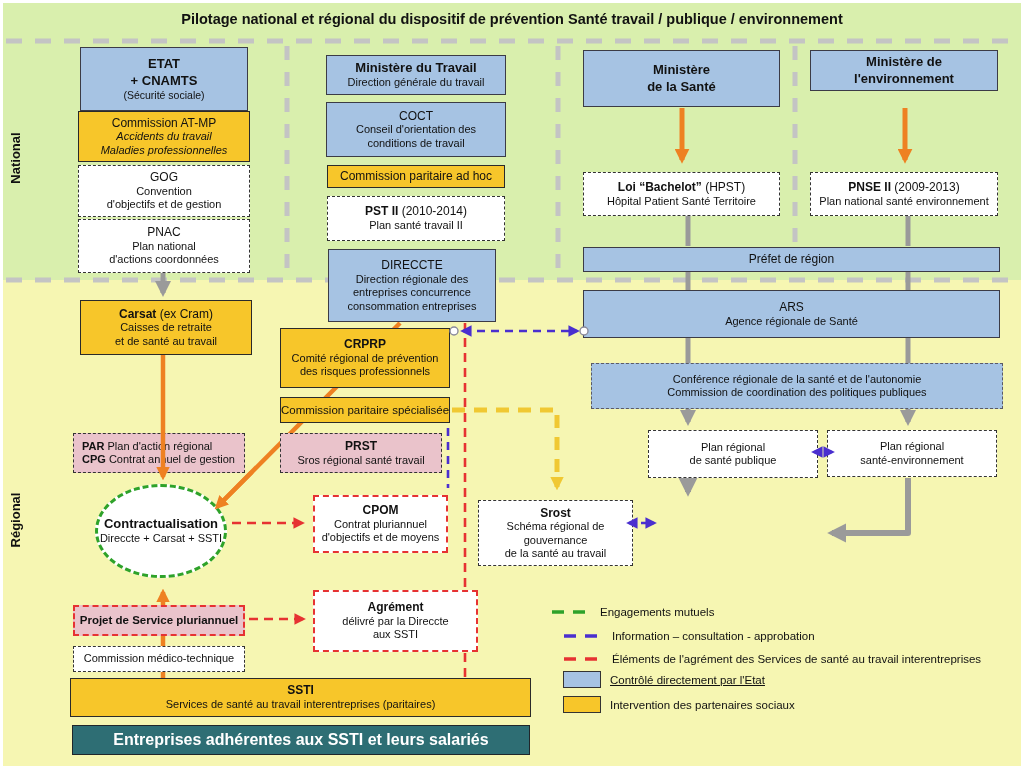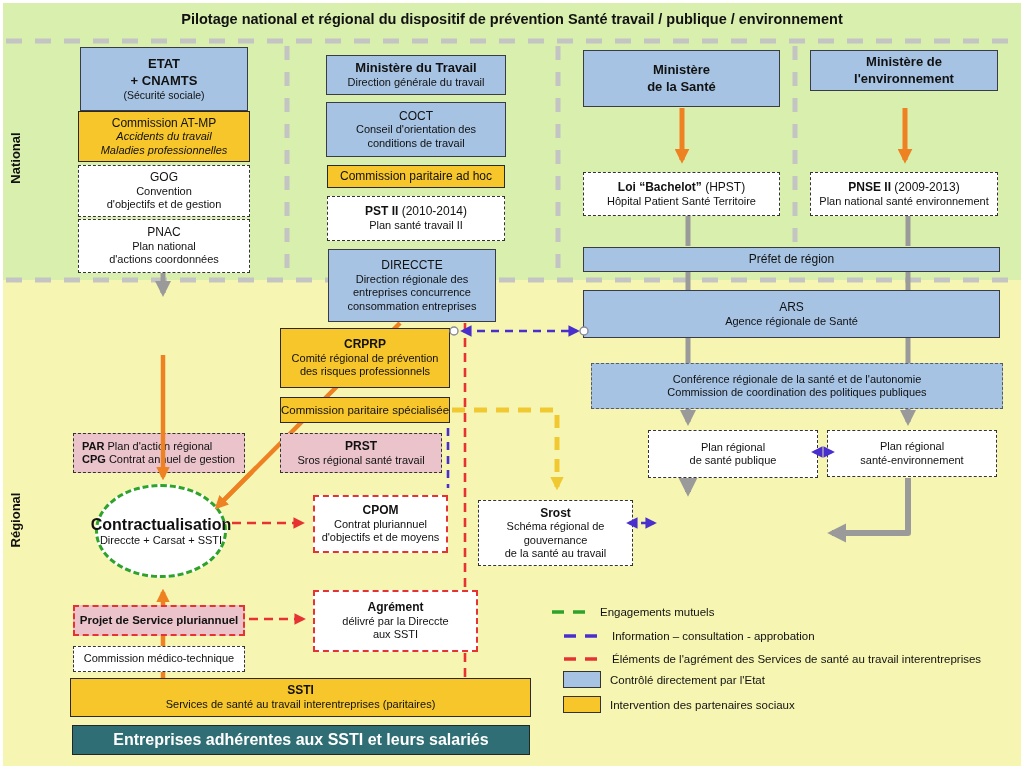--- a/index.html
+++ b/index.html
@@ -160,38 +160,43 @@
     <div class="ln">Plan régional</div>
     <div class="ln">santé-environnement</div>
   </div>
   <div class="box wdash" style="left:478px;top:500px;width:155px;height:66px;">
     <div class="ln b" style="font-size:12px;">Srost</div>
     <div class="ln">Schéma régional de</div>
     <div class="ln">gouvernance</div>
     <div class="ln">de la santé au travail</div>
   </div>
 
+  <div class="box yellow" style="left:80px;top:300px;width:172px;height:55px;">
+    <div class="ln"><span class="b" style="font-size:12px;">Carsat</span><span style="font-size:12px;"> (ex Cram)</span></div>
+    <div class="ln">Caisses de retraite</div>
+    <div class="ln">et de santé au travail</div>
+  </div>
   <div class="box yellow" style="left:280px;top:328px;width:170px;height:60px;">
     <div class="ln b" style="font-size:12px;">CRPRP</div>
     <div class="ln">Comité régional de prévention</div>
     <div class="ln">des risques professionnels</div>
   </div>
   <div class="box yellow" style="left:280px;top:397px;width:170px;height:26px;">
     <div class="ln" style="font-size:11.5px;">Commission paritaire spécialisée</div>
   </div>
   <div class="box pink left" style="left:73px;top:433px;width:172px;height:40px;">
     <div class="ln"><span class="b">PAR</span><span> Plan d'action régional</span></div>
     <div class="ln"><span class="b">CPG</span><span> Contrat annuel de gestion</span></div>
   </div>
   <div class="box pink" style="left:280px;top:433px;width:162px;height:40px;">
     <div class="ln b" style="font-size:12px;">PRST</div>
     <div class="ln">Sros régional santé travail</div>
   </div>
   <div class="box ellipse" style="left:95px;top:484px;width:132px;height:94px;">
-    <div class="ln b" style="font-size:16px;">Contractualisation</div>
+    <div class="ln b" style="font-size:13px;">Contractualisation</div>
     <div class="ln">Direccte + Carsat + SSTI</div>
   </div>
   <div class="box wred" style="left:313px;top:495px;width:135px;height:58px;">
     <div class="ln b" style="font-size:12px;">CPOM</div>
     <div class="ln">Contrat pluriannuel</div>
     <div class="ln">d'objectifs et de moyens</div>
   </div>
   <div class="box pinkred" style="left:73px;top:605px;width:172px;height:31px;">
     <div class="ln b" style="font-size:11.5px;">Projet de Service pluriannuel</div>
   </div>
@@ -222,21 +227,21 @@
         <line x1="1" y1="4" x2="39" y2="4" stroke="var(--blue_dash)" stroke-width="3.6" stroke-dasharray="12 9"></line>
       </svg>
     <span>Information – consultation - approbation</span>
   </div>
   <div class="legend-row" style="left:563px;top:653px;">
     <svg width="40" height="8">
         <line x1="1" y1="4" x2="39" y2="4" stroke="var(--red_dash)" stroke-width="3.6" stroke-dasharray="12 9"></line>
       </svg>
     <span>Éléments de l'agrément des Services de santé au travail interentreprises</span>
   </div>
-  <div class="legend-row" style="left:563px;top:671px;">
+  <div class="legend-row" style="left:563px;top:671px;text-decoration:underline;">
     <span class="swatch" style="background:var(--state_blue);"></span>
     <span>Contrôlé directement par l'Etat</span>
   </div>
   <div class="legend-row" style="left:563px;top:696px;">
     <span class="swatch" style="background:var(--social_yellow);"></span>
     <span>Intervention des partenaires sociaux</span>
   </div>
 
   <svg class="lines over" width="1024" height="774">
     <defs>

